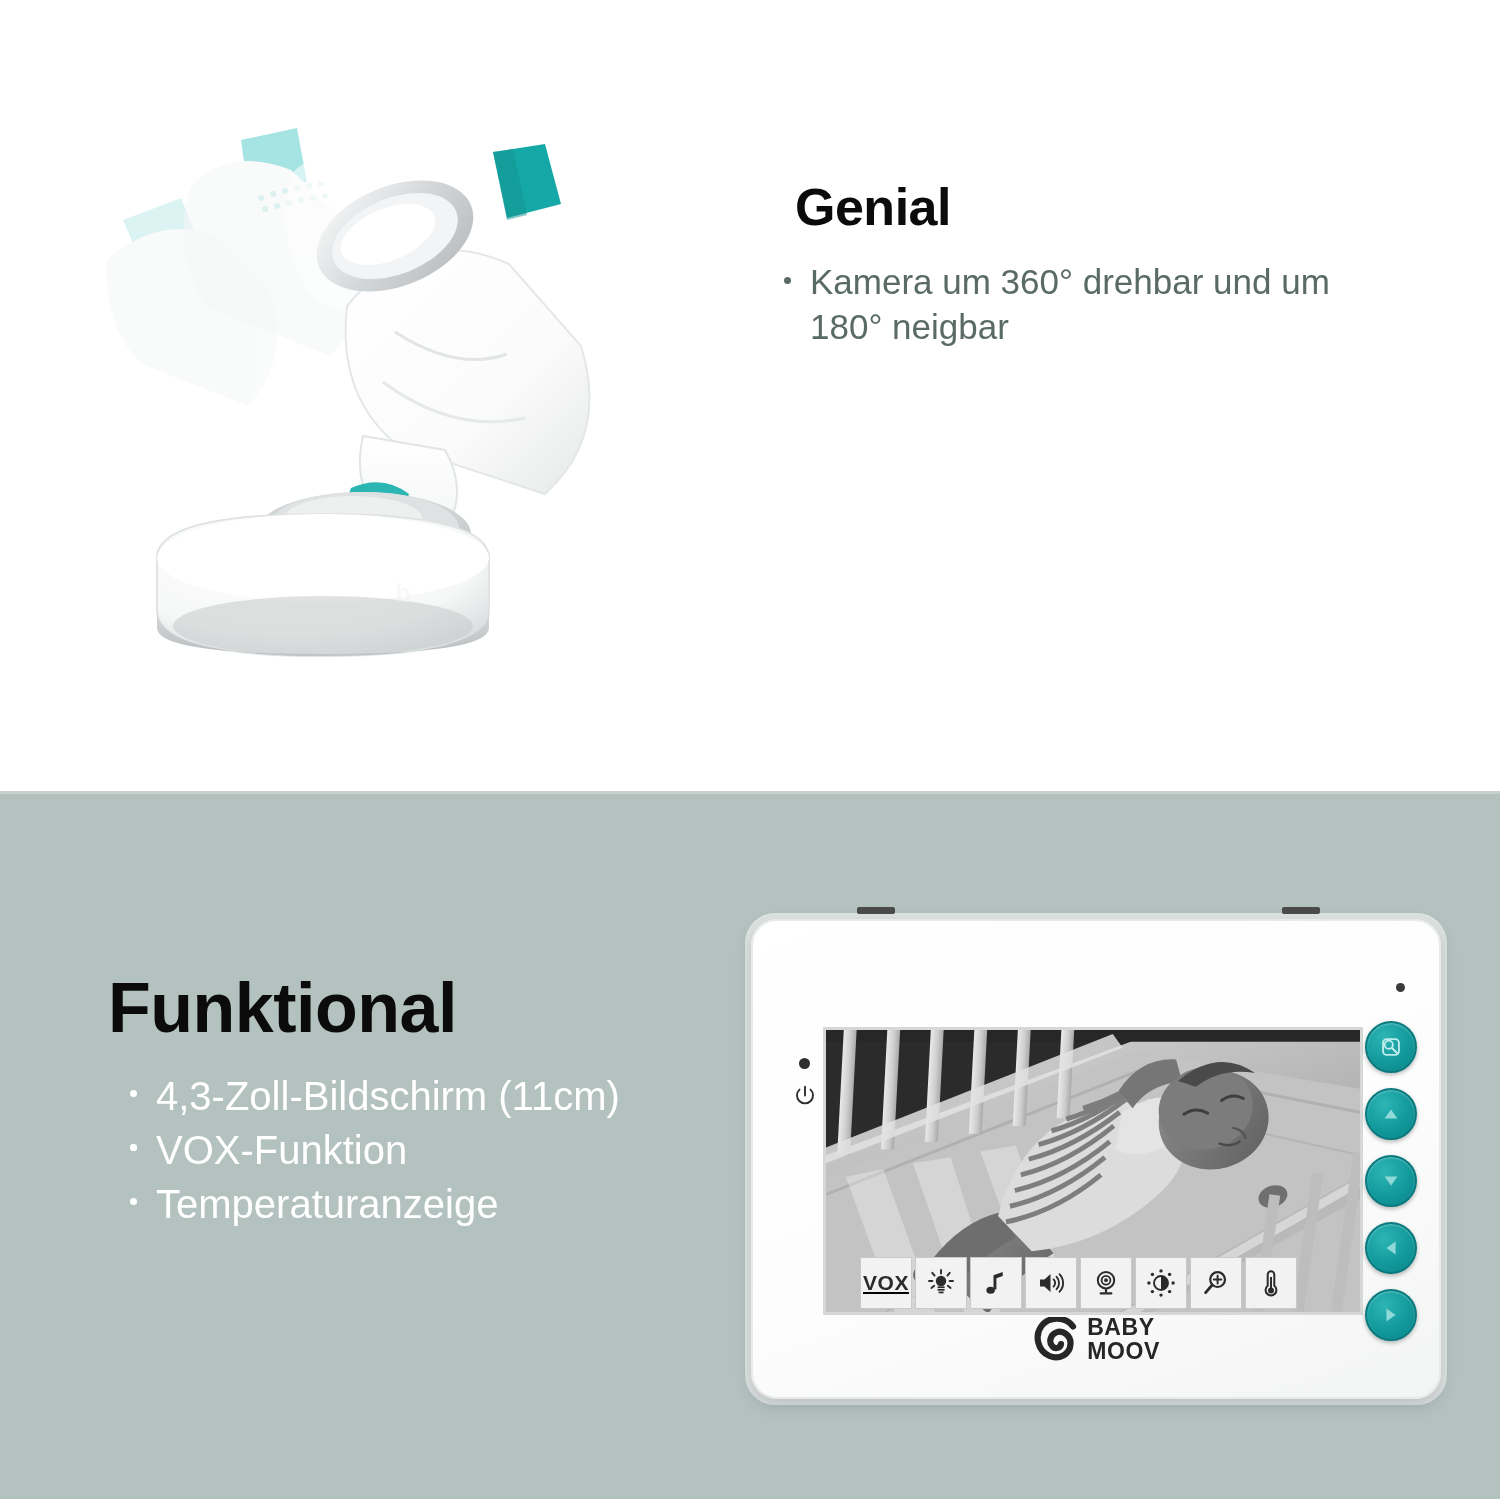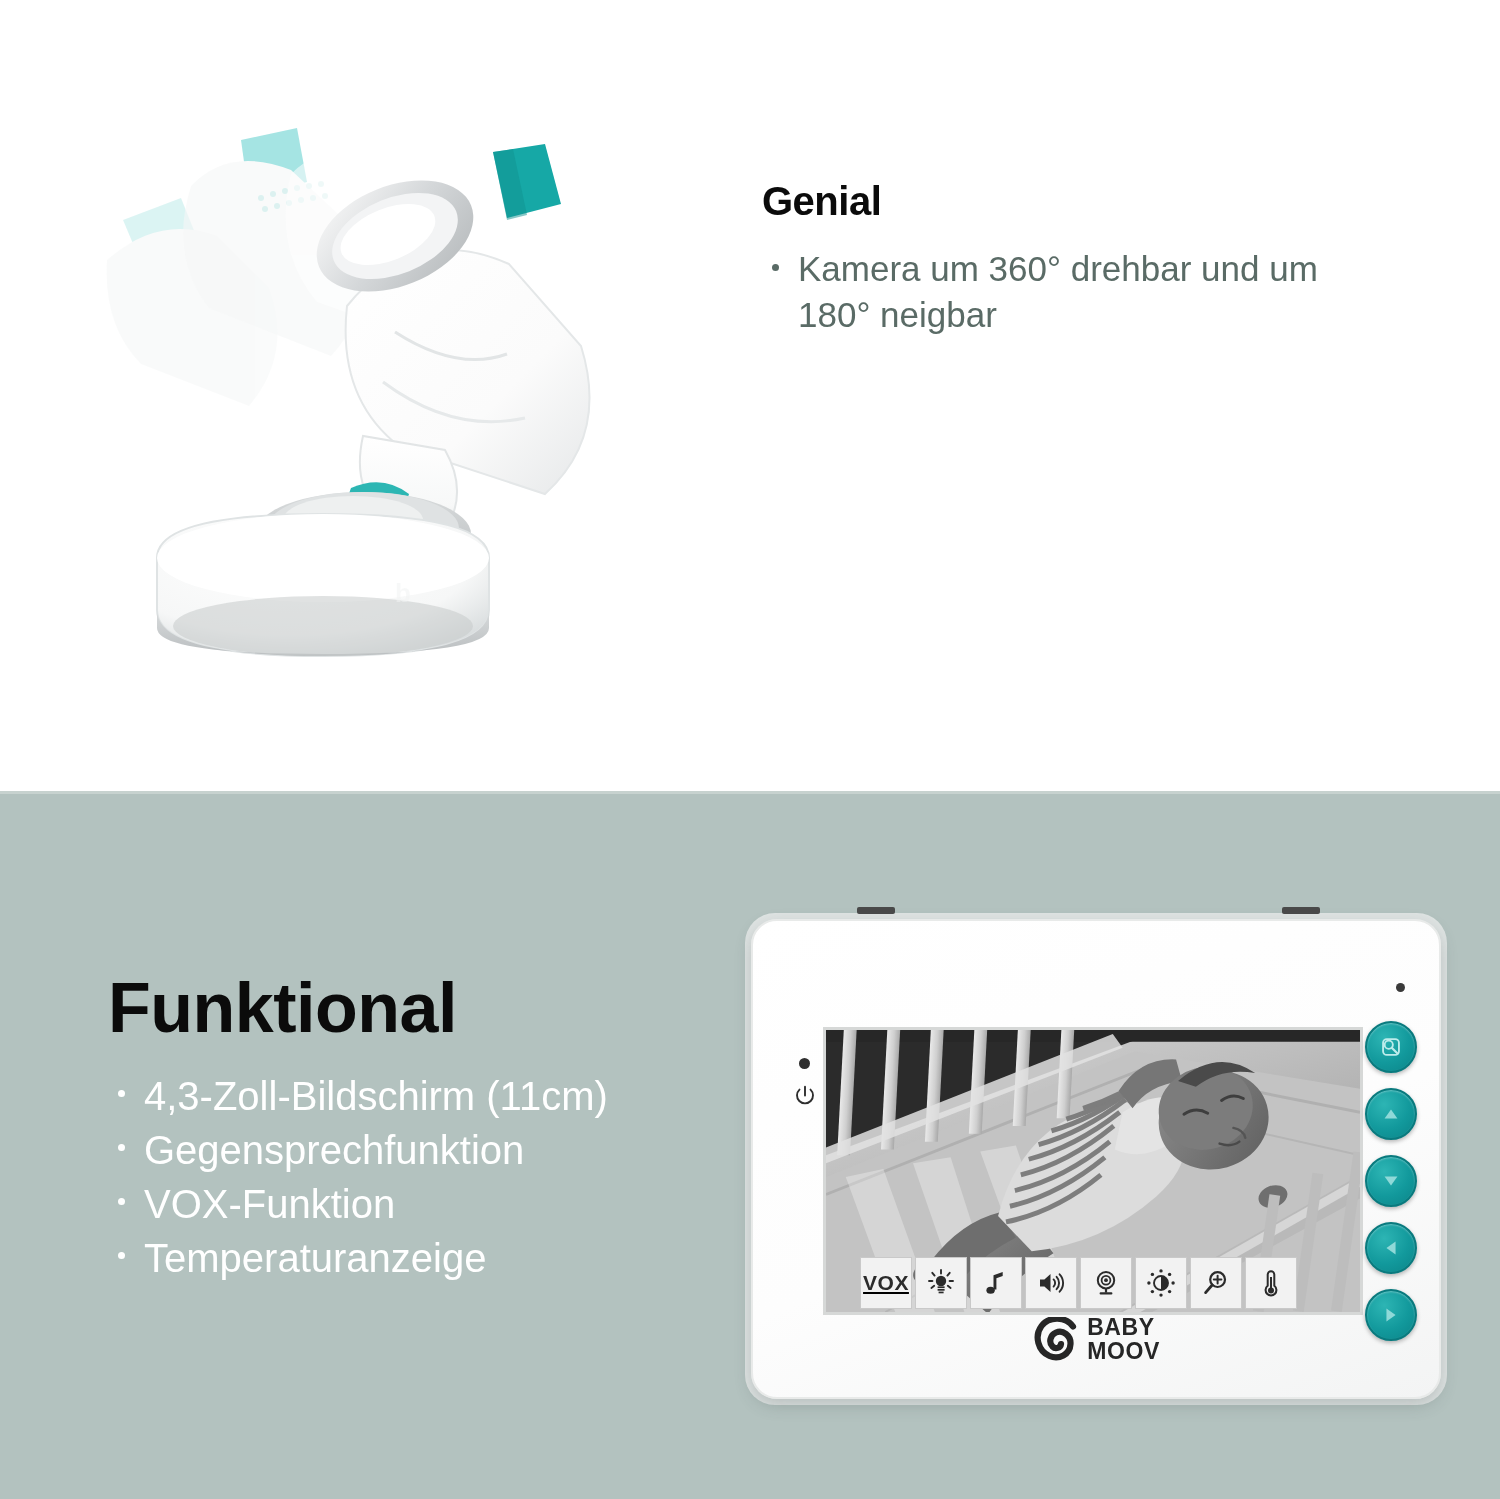--- a/index.html
+++ b/index.html
@@ -28,24 +28,24 @@
 
   
   .textblock{position:absolute;}
   .heading{
     font-weight:bold;
     color:#0b0b0b;
     letter-spacing:-0.5px;
     line-height:1.05;
     margin:0 0 24px 0;
   }
-  .heading-genial{font-size:40px;}
+  .heading-genial{font-size:52px;margin-left:33px;}
   .heading-funktional{font-size:70px;}
 
-  ul.bullets{list-style:none;margin:4px;padding:0;}
+  ul.bullets{list-style:none;margin:16px;padding:0;}
   ul.bullets li{
     position:relative;
     padding-left:32px;
     line-height:1.30;
     margin-bottom:2px;
   }
   ul.bullets li .dot{
     position:absolute;left:6px;top:0.52em;
     width:7px;height:7px;border-radius:50%;
     background:currentColor;
@@ -268,21 +268,20 @@
 
     <div class="textblock" style="left:108px;top:178px;width:640px;">
       <h2 class="heading heading-funktional">Funktional</h2>
       <ul class="bullets bullets-funktional">
         <li>
           <span class="dot"></span>
           <span>4,3-Zoll-Bildschirm (11cm)</span>
         </li>
         <li>
           <span class="dot"></span>
-          <span>Gegensprechfunktion</span>
         </li>
         <li>
           <span class="dot"></span>
           <span>VOX-Funktion</span>
         </li>
         <li>
           <span class="dot"></span>
           <span>Temperaturanzeige</span>
         </li>
       </ul>

